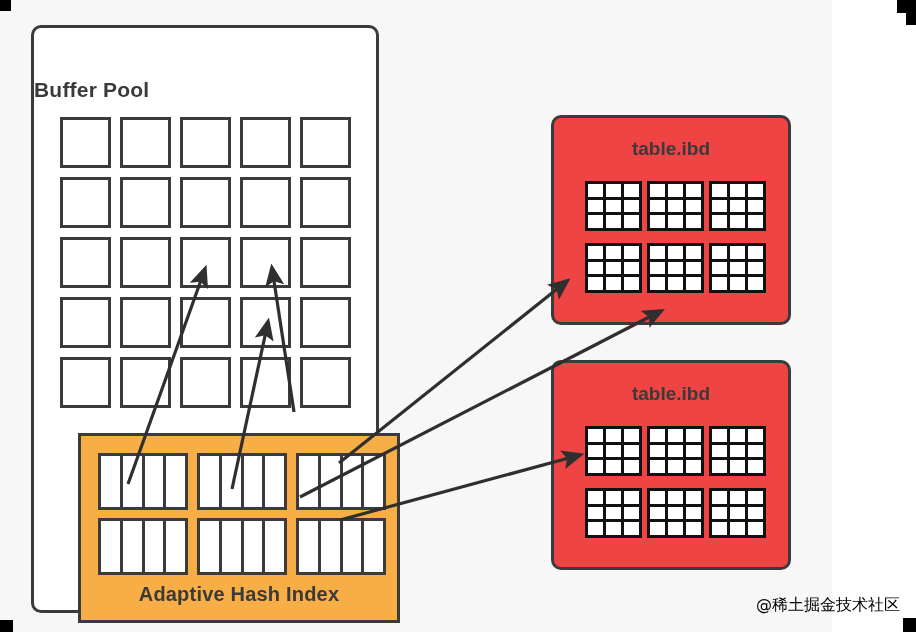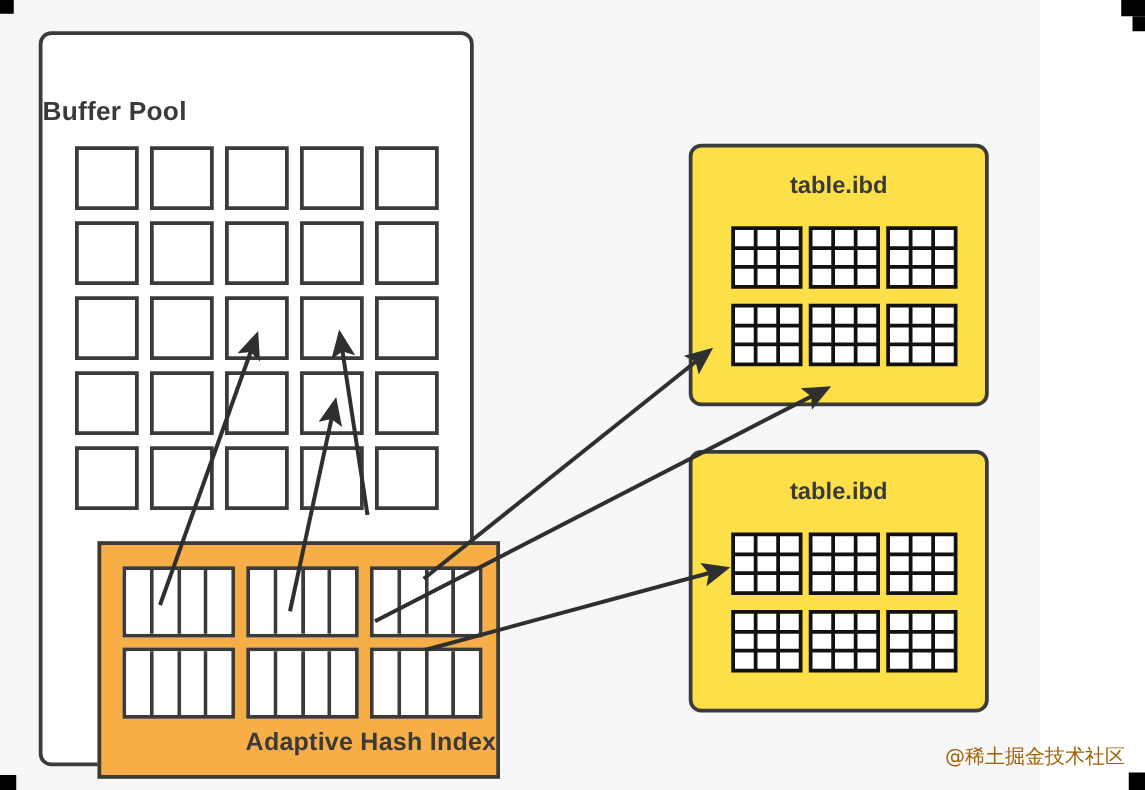--- a/index.html
+++ b/index.html
@@ -121,31 +121,31 @@
     border-right: 3px solid #3b3b3b;
     box-sizing: border-box;
     background: #ffffff;
   }
   .ahi-bar:last-child { border-right: none; }
   #ahi-title {
     position: absolute;
     left: 0;
     right: 0;
     bottom: 14px;
-    text-align: right;
+    text-align: center;
     font-weight: bold;
     font-size: 20px;
     color: #3a3a3a;
     letter-spacing: .2px;
   }
 
   
   .ibd-panel {
     position: absolute;
-    background: #fde047;
+    background: #ef4444;
     border: 3px solid #3b3b3b;
     border-radius: 10px;
     box-sizing: border-box;
     width: 240px;
     height: 210px;
   }
   #ibd-panel-0 { left: 551px; top: 115px; }
   #ibd-panel-1 { left: 551px; top: 360px; }
   .ibd-title {
     position: absolute;
@@ -189,21 +189,21 @@
     height: 632px;
     pointer-events: none;
   }
 
   
   #watermark {
     position: absolute;
     right: 16px;
     bottom: 16px;
     font-size: 16px;
-    color: #a16207;
+    color: #000000;
     font-family: "DejaVu Sans", sans-serif;
     white-space: nowrap;
   }
 </style>
 </head>
 <body>
 
 <div id="stage">
 
   <div id="canvas-bg"></div>

